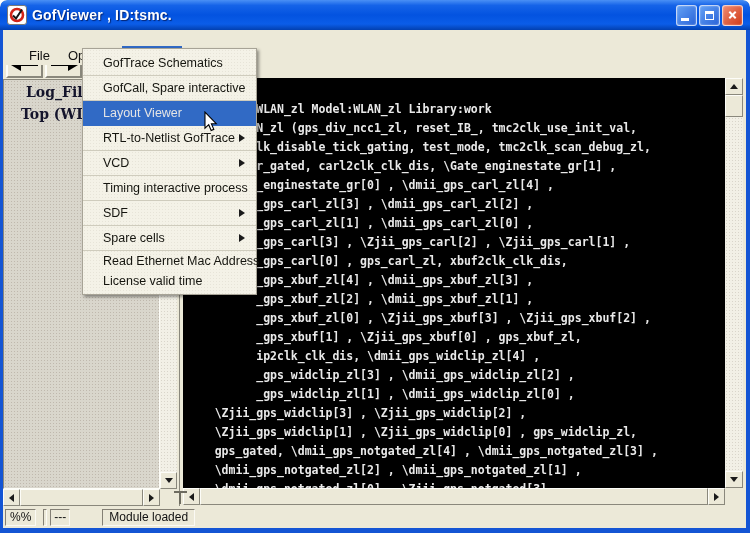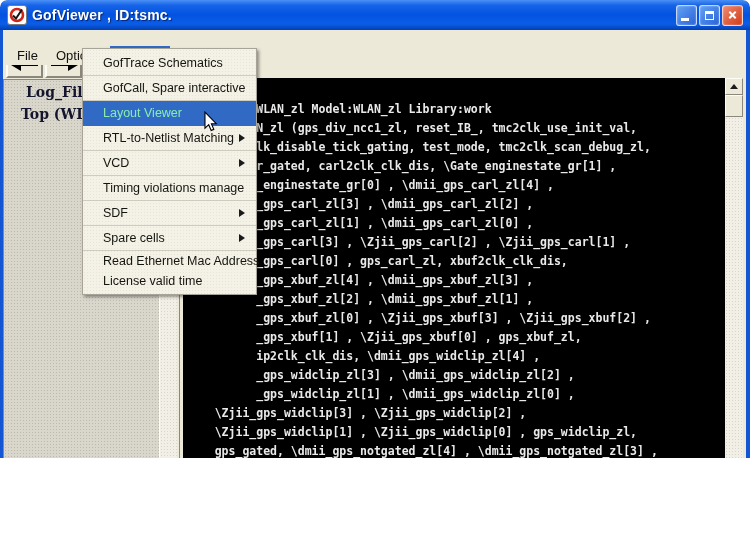--- a/index.html
+++ b/index.html
@@ -5,21 +5,21 @@
   :root{
     --selection:#316ac5; --window-border:#1455d4; --chrome-bg:#ece9d8;
     --menu-bg:#f4f2e7; --code-bg:#000000; --code-fg:#e9e9e9;
     --canvas-bg:#d9d6cc; --trough-bg:#f2f0e6; --text-dark:#14142c;
     --close-top:#f08a70; --close-bottom:#cf3a17;
     --button-blue-top:#63a1f5; --button-blue-bottom:#2a63d8;
   }
   *{box-sizing:border-box;}
   html,body{margin:0;padding:0;background:#fff;}
   body{font-family:"Liberation Sans",sans-serif;}
-  .window{position:relative;width:750px;height:458px;background:var(--chrome-bg);
+  .window{position:relative;width:750px;height:533px;background:var(--chrome-bg);
     border-radius:7px 7px 0 0;overflow:hidden;}
   
   .b-left{position:absolute;left:0;top:30px;width:3px;bottom:0;background:var(--window-border);z-index:5;}
   .b-right{position:absolute;right:0;top:30px;width:4px;bottom:0;background:var(--window-border);z-index:5;}
   .b-bottom{position:absolute;left:0;right:0;top:528px;height:5px;background:var(--window-border);z-index:6;}
   
   .titlebar{position:absolute;left:0;top:0;width:750px;height:30px;
     background:linear-gradient(180deg,#4a90f5 0%,#1563e8 18%,#0353e0 50%,#0b5de8 80%,#0240b0 100%);
     border-radius:7px 7px 0 0;display:flex;align-items:center;z-index:10;}
   .app-icon{margin:0 5px 0 7px;display:inline-flex;}
@@ -30,21 +30,21 @@
     background:linear-gradient(135deg,var(--button-blue-top),var(--button-blue-bottom));
     box-shadow:inset 0 0 2px rgba(255,255,255,.5);}
   .wbtn.close{background:linear-gradient(135deg,var(--close-top),var(--close-bottom));}
   .g-min{position:absolute;left:4px;bottom:4px;width:8px;height:3px;background:#fff;}
   .g-max{width:9px;height:9px;border:1px solid #fff;border-top:3px solid #fff;}
   .g-x{position:relative;width:11px;height:11px;}
   .g-x::before,.g-x::after{content:"";position:absolute;left:1px;top:4.5px;width:9px;height:2px;background:#fff;}
   .g-x::before{transform:rotate(45deg);}.g-x::after{transform:rotate(-45deg);}
   
   .menubar{position:absolute;left:3px;top:46px;right:4px;height:19px;background:var(--chrome-bg);
-    display:flex;align-items:stretch;padding-left:5px;z-index:8;}
+    display:flex;align-items:stretch;padding-left:17px;z-index:8;}
   .mb-item{padding:0 9px;font-size:13px;line-height:19px;color:#111;}
   .mb-item.active{background:var(--selection);color:#fff;}
   
   .toolbar{position:absolute;left:3px;top:49px;right:4px;height:30px;background:var(--chrome-bg);z-index:1;}
   .tbtn{position:absolute;top:2px;width:37px;height:27px;background:var(--chrome-bg);
     border:2px solid;border-color:#fdfdf8 #8a887c #8a887c #fdfdf8;display:flex;align-items:center;justify-content:center;}
   .tbtn.b1{left:3px;} .tbtn.b2{left:42px;}
   
   .left-canvas{position:absolute;left:3px;top:79px;width:157px;height:410px;
     background-color:var(--canvas-bg);
@@ -85,21 +85,21 @@
   .ch-scroll .sbtn{position:absolute;top:0;width:17px;height:17px;}
   .ch-left{left:0;} .ch-right{right:0;}
   .ch-thumb{position:absolute;left:17px;right:17px;top:0;height:17px;}
   
   .menu{position:absolute;left:82px;top:48px;width:175px;background:var(--menu-bg);
     border:1px solid #a7a396;box-shadow:2px 2px 3px rgba(0,0,0,.4);padding:2px 0 3px;z-index:40;
     background-image:radial-gradient(rgba(175,170,150,.18) 14%,transparent 16%);background-size:3px 3px;}
   .mi{position:relative;height:25px;line-height:25px;padding-left:20px;font-size:12.5px;color:#15150f;white-space:nowrap;}
   .mi.sep{border-bottom:1px solid #cfccbd;}
   .mi.small{height:20px;line-height:20px;}
-  .mi.hl{background:var(--selection);color:#86efac;border-bottom-color:var(--selection);}
+  .mi.hl{background:var(--selection);color:#e5e5e5;border-bottom-color:var(--selection);}
   .sub-arrow{position:absolute;right:7px;top:50%;margin-top:-4px;width:0;height:0;
     border:4px solid transparent;border-left:6px solid #1a1a1a;}
   
   .statusbar{position:absolute;left:3px;top:507px;width:743px;height:21px;background:var(--chrome-bg);
     display:flex;align-items:center;z-index:4;font-size:12px;color:#111;}
   .sb{height:17px;line-height:15px;border:1px solid;border-color:#848075 #fbfaf4 #fbfaf4 #848075;padding:0 4px;}
   .sb-scale{margin-left:2px;}
   .sb-thin{width:4px;padding:0;margin-left:7px;}
   .sb-dash{margin-left:3px;padding:0 3px;}
   .sb-msg{padding:0 6px;background:var(--chrome-bg);margin-left:32px;}
@@ -221,23 +221,23 @@
     <span class="ch-thumb thumb"></span>
     <span class="sbtn ch-right">
         <span class="tri-right"></span>
       </span>
   </div>
 
   <div class="menu">
     <div class="mi sep"><span>GofTrace Schematics</span></div>
     <div class="mi sep"><span>GofCall, Spare interactive</span></div>
     <div class="mi sep hl"><span>Layout Viewer</span></div>
-    <div class="mi sep"><span>RTL-to-Netlist Matching</span><span class="sub-arrow"></span></div>
+    <div class="mi sep"><span>RTL-to-Netlist GofTrace</span><span class="sub-arrow"></span></div>
     <div class="mi sep"><span>VCD</span><span class="sub-arrow"></span></div>
-    <div class="mi sep"><span>Timing violations manage</span></div>
+    <div class="mi sep"><span>Timing interactive process</span></div>
     <div class="mi sep"><span>SDF</span><span class="sub-arrow"></span></div>
     <div class="mi sep"><span>Spare cells</span><span class="sub-arrow"></span></div>
     <div class="mi small"><span>Read Ethernet Mac Address</span></div>
     <div class="mi small"><span>License valid time</span></div>
   </div>
 
   <svg class="cursor" width="15" height="21" viewBox="0 0 12 19">
     <path d="M1 1 L1 15.5 L4.4 12.4 L6.6 17.6 L9 16.6 L6.8 11.5 L11.2 11.5 Z" fill="#fff" stroke="#000" stroke-width="1"></path>
   </svg>
 

